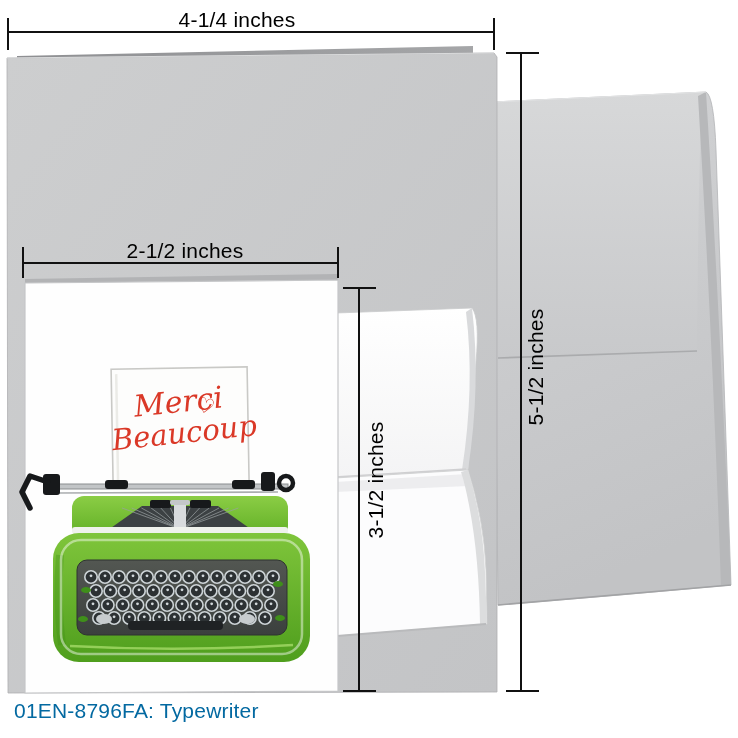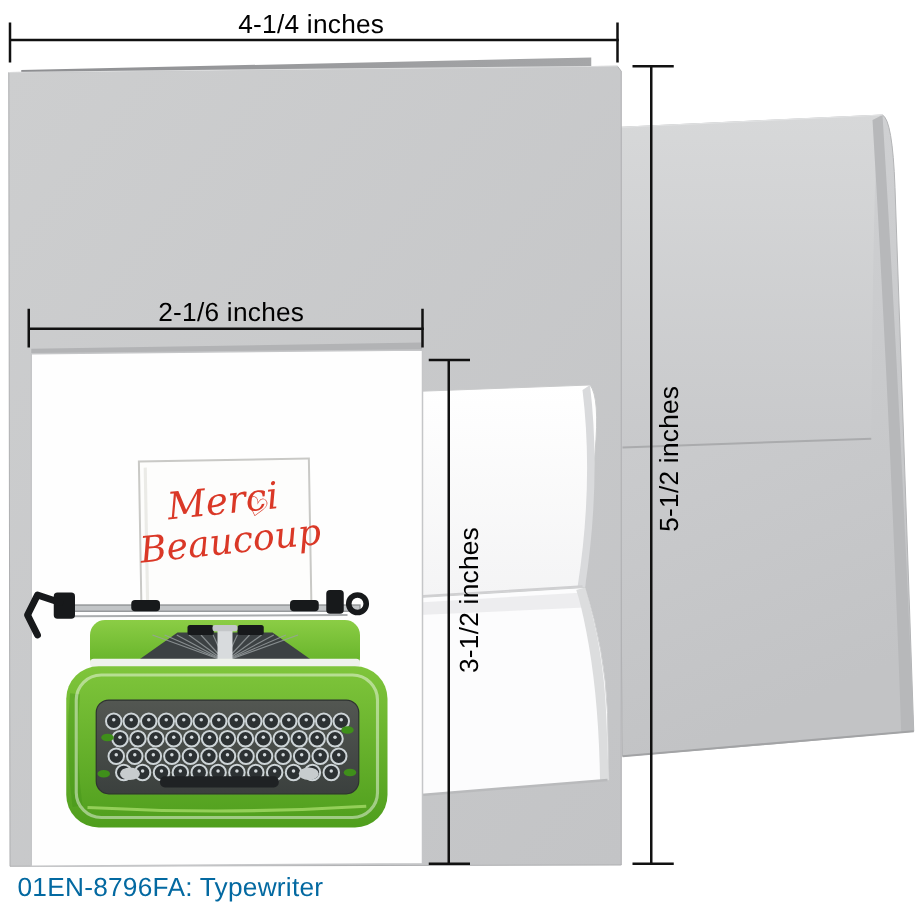--- a/index.html
+++ b/index.html
@@ -270,26 +270,26 @@
 
   <div id="greeting">
     <span class="l1">Merci</span>
     <span class="l2">Beaucoup</span>
   </div>
   <span id="heart">♡</span>
 
   <div class="dim" style="left:8px;top:31px;width:487px;height:2px;"></div>
   <div class="dim" style="left:7px;top:18px;width:2px;height:32px;"></div>
   <div class="dim" style="left:493px;top:18px;width:2px;height:32px;"></div>
-  <span class="dim-label" style="left:149px;top:8px;width:200px;">4-1/4 inches</span>
+  <span class="dim-label" style="left:137px;top:8px;width:200px;">4-1/4 inches</span>
 
   <div class="dim" style="left:23px;top:262px;width:316px;height:2px;"></div>
   <div class="dim" style="left:22px;top:247px;width:2px;height:31px;"></div>
   <div class="dim" style="left:337px;top:247px;width:2px;height:31px;"></div>
-  <span class="dim-label" style="left:85px;top:239px;width:200px;">2-1/6 inches</span>
+  <span class="dim-label" style="left:85px;top:239px;width:200px;">2-1/2 inches</span>
 
   <div class="dim" style="left:358px;top:288px;width:2px;height:404px;"></div>
   <div class="dim" style="left:343px;top:287px;width:33px;height:2px;"></div>
   <div class="dim" style="left:343px;top:690px;width:33px;height:2px;"></div>
   <span class="dim-label vert" style="left:276px;top:468px;width:200px;">3-1/2 inches</span>
 
   <div class="dim" style="left:520px;top:53px;width:2px;height:639px;"></div>
   <div class="dim" style="left:506px;top:52px;width:33px;height:2px;"></div>
   <div class="dim" style="left:506px;top:690px;width:33px;height:2px;"></div>
   <span class="dim-label vert" style="left:436px;top:355px;width:200px;">5-1/2 inches</span>

